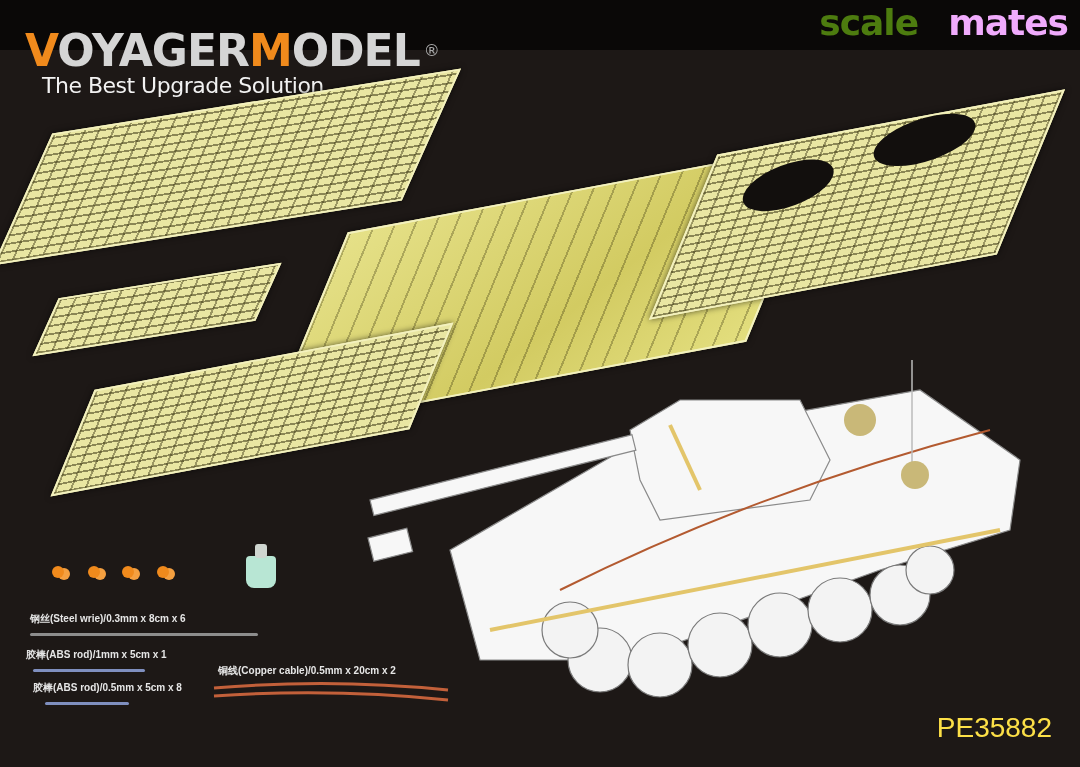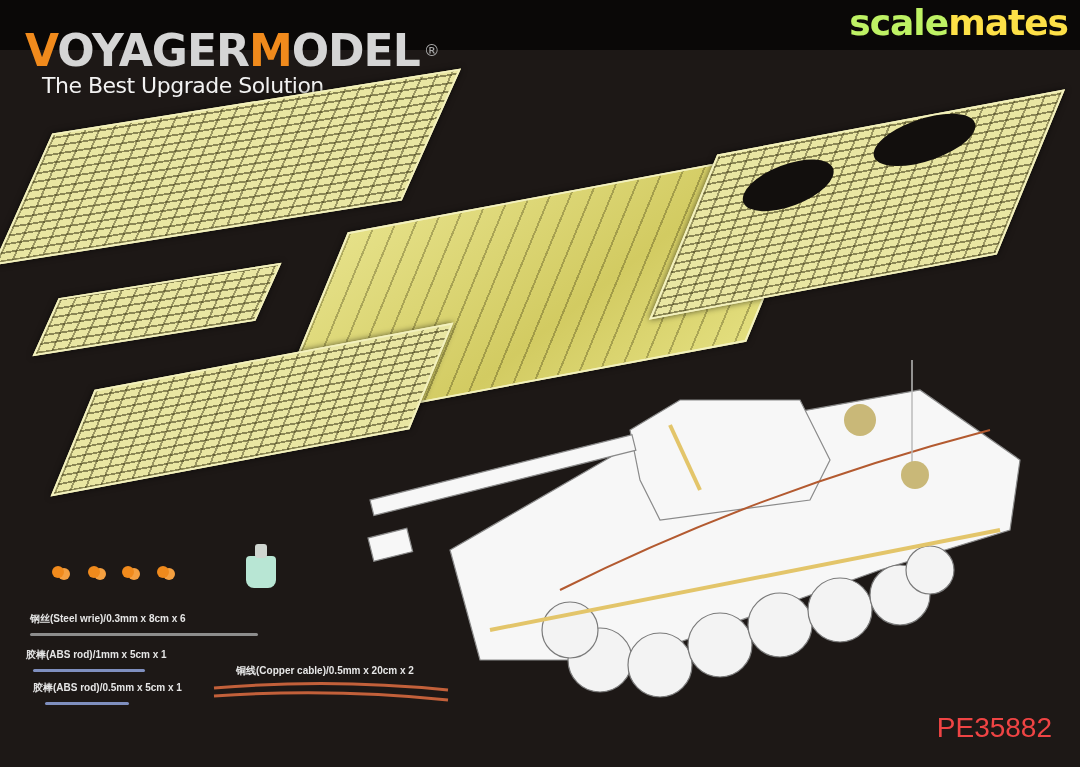--- a/index.html
+++ b/index.html
@@ -3,32 +3,32 @@
 <meta charset="utf-8">
 <style>
   html,body{margin:0;padding:0;}
   body{width:1080px;height:767px;overflow:hidden;background:#1d1816;position:relative;font-family:"Liberation Sans",sans-serif;}
   .topbar{position:absolute;left:0;top:0;width:1080px;height:50px;background:#0a0807;}
   .logo{position:absolute;left:25px;top:20px;font-family:"DejaVu Sans",sans-serif;font-weight:bold;font-size:44px;letter-spacing:-1px;line-height:62px;color:#d5d5d5;}
   .logo .acc{color:#f08a1c;}
   .logo .reg{font-size:16px;vertical-align:top;color:#aaa;margin-left:4px;font-weight:normal;}
   .tagline{position:absolute;left:42px;top:73px;font-family:"DejaVu Sans",sans-serif;font-size:22px;color:#f2f2f2;letter-spacing:-0.5px;}
   .sm{position:absolute;right:12px;top:2px;font-family:"DejaVu Sans",sans-serif;font-weight:bold;font-size:36px;letter-spacing:-1px;}
-  .sm .a{color:#bef264;text-align:right;} .sm .b{color:#fde047;}
+  .sm .a{color:#4d7c0f;text-align:right;} .sm .b{color:#f0abfc;margin-left:30px;}
   .sheet{position:absolute;background:#e9e6a2;border:2px solid #f3f1be;box-shadow:0 0 6px rgba(0,0,0,.6);
     background-image:repeating-linear-gradient(0deg,rgba(60,55,20,.55) 0 2px,transparent 2px 9px),repeating-linear-gradient(90deg,rgba(60,55,20,.45) 0 2px,transparent 2px 14px);}
   .sheet.light{background-image:linear-gradient(135deg,#fbf9d6,#e6e19a 60%,#f8f6c6),repeating-linear-gradient(90deg,rgba(60,55,20,.3) 0 2px,transparent 2px 20px);background-blend-mode:multiply;}
   .hole{position:absolute;background:#120f0d;border-radius:50%;}
   .tank{position:absolute;}
   .cap{position:absolute;width:12px;height:12px;border-radius:50%;background:#f08a1c;box-shadow:6px 2px 0 #f5a040;}
   .bolt{position:absolute;left:246px;top:556px;width:30px;height:32px;background:#b8e6d4;border-radius:4px 4px 8px 8px;}
   .bolt:before{content:"";position:absolute;left:9px;top:-12px;width:12px;height:14px;background:#cfd6d0;border-radius:3px;}
   .lbl{position:absolute;color:#e6e6e6;font-size:10px;font-weight:bold;white-space:nowrap;}
   .wire{position:absolute;height:3px;border-radius:2px;}
-  .pcode{position:absolute;right:28px;top:712px;font-size:28px;color:#ef4444;font-family:"Liberation Sans",sans-serif;}
+  .pcode{position:absolute;right:28px;top:712px;font-size:28px;color:#fde047;font-family:"Liberation Sans",sans-serif;}
 </style>
 </head>
 <body>
 
 <div class="topbar"></div>
 
 <div class="logo"><span class="acc">V</span><span>OYAGER</span><span class="acc">M</span><span>ODEL</span><span class="reg">®</span></div>
 <div class="tagline">The Best Upgrade Solution</div>
 
 <div class="sm"><span class="a">scale</span><span class="b">mates</span></div>
@@ -74,21 +74,21 @@
 <div class="cap" style="left:52px;top:566px"></div>
 <div class="cap" style="left:88px;top:566px"></div>
 <div class="cap" style="left:122px;top:566px"></div>
 <div class="cap" style="left:157px;top:566px"></div>
 <div class="bolt"></div>
 
 <div class="lbl" style="left:30px;top:612px">钢丝(Steel wrie)/0.3mm x 8cm x 6</div>
 <div class="wire" style="left:30px;top:633px;width:228px;background:#8d8d8d;"></div>
 <div class="lbl" style="left:26px;top:648px">胶棒(ABS rod)/1mm x 5cm x 1</div>
 <div class="wire" style="left:33px;top:669px;width:112px;background:#7f8fbf;"></div>
-<div class="lbl" style="left:33px;top:681px">胶棒(ABS rod)/0.5mm x 5cm x 1</div>
+<div class="lbl" style="left:33px;top:681px">胶棒(ABS rod)/0.5mm x 5cm x 8</div>
 <div class="wire" style="left:45px;top:702px;width:84px;background:#7f8fbf;"></div>
-<div class="lbl" style="left:236px;top:664px">铜线(Copper cable)/0.5mm x 20cm x 2</div>
+<div class="lbl" style="left:218px;top:664px">铜线(Copper cable)/0.5mm x 20cm x 2</div>
 <svg style="position:absolute;left:212px;top:676px" width="240" height="30">
   <path d="M2 12 Q120 2 236 14" stroke="#c2603a" stroke-width="3" fill="none"></path>
   <path d="M2 20 Q120 12 236 24" stroke="#c2603a" stroke-width="3" fill="none"></path>
 </svg>
 
 <div class="pcode">PE35882</div>
 
 </body></html>

